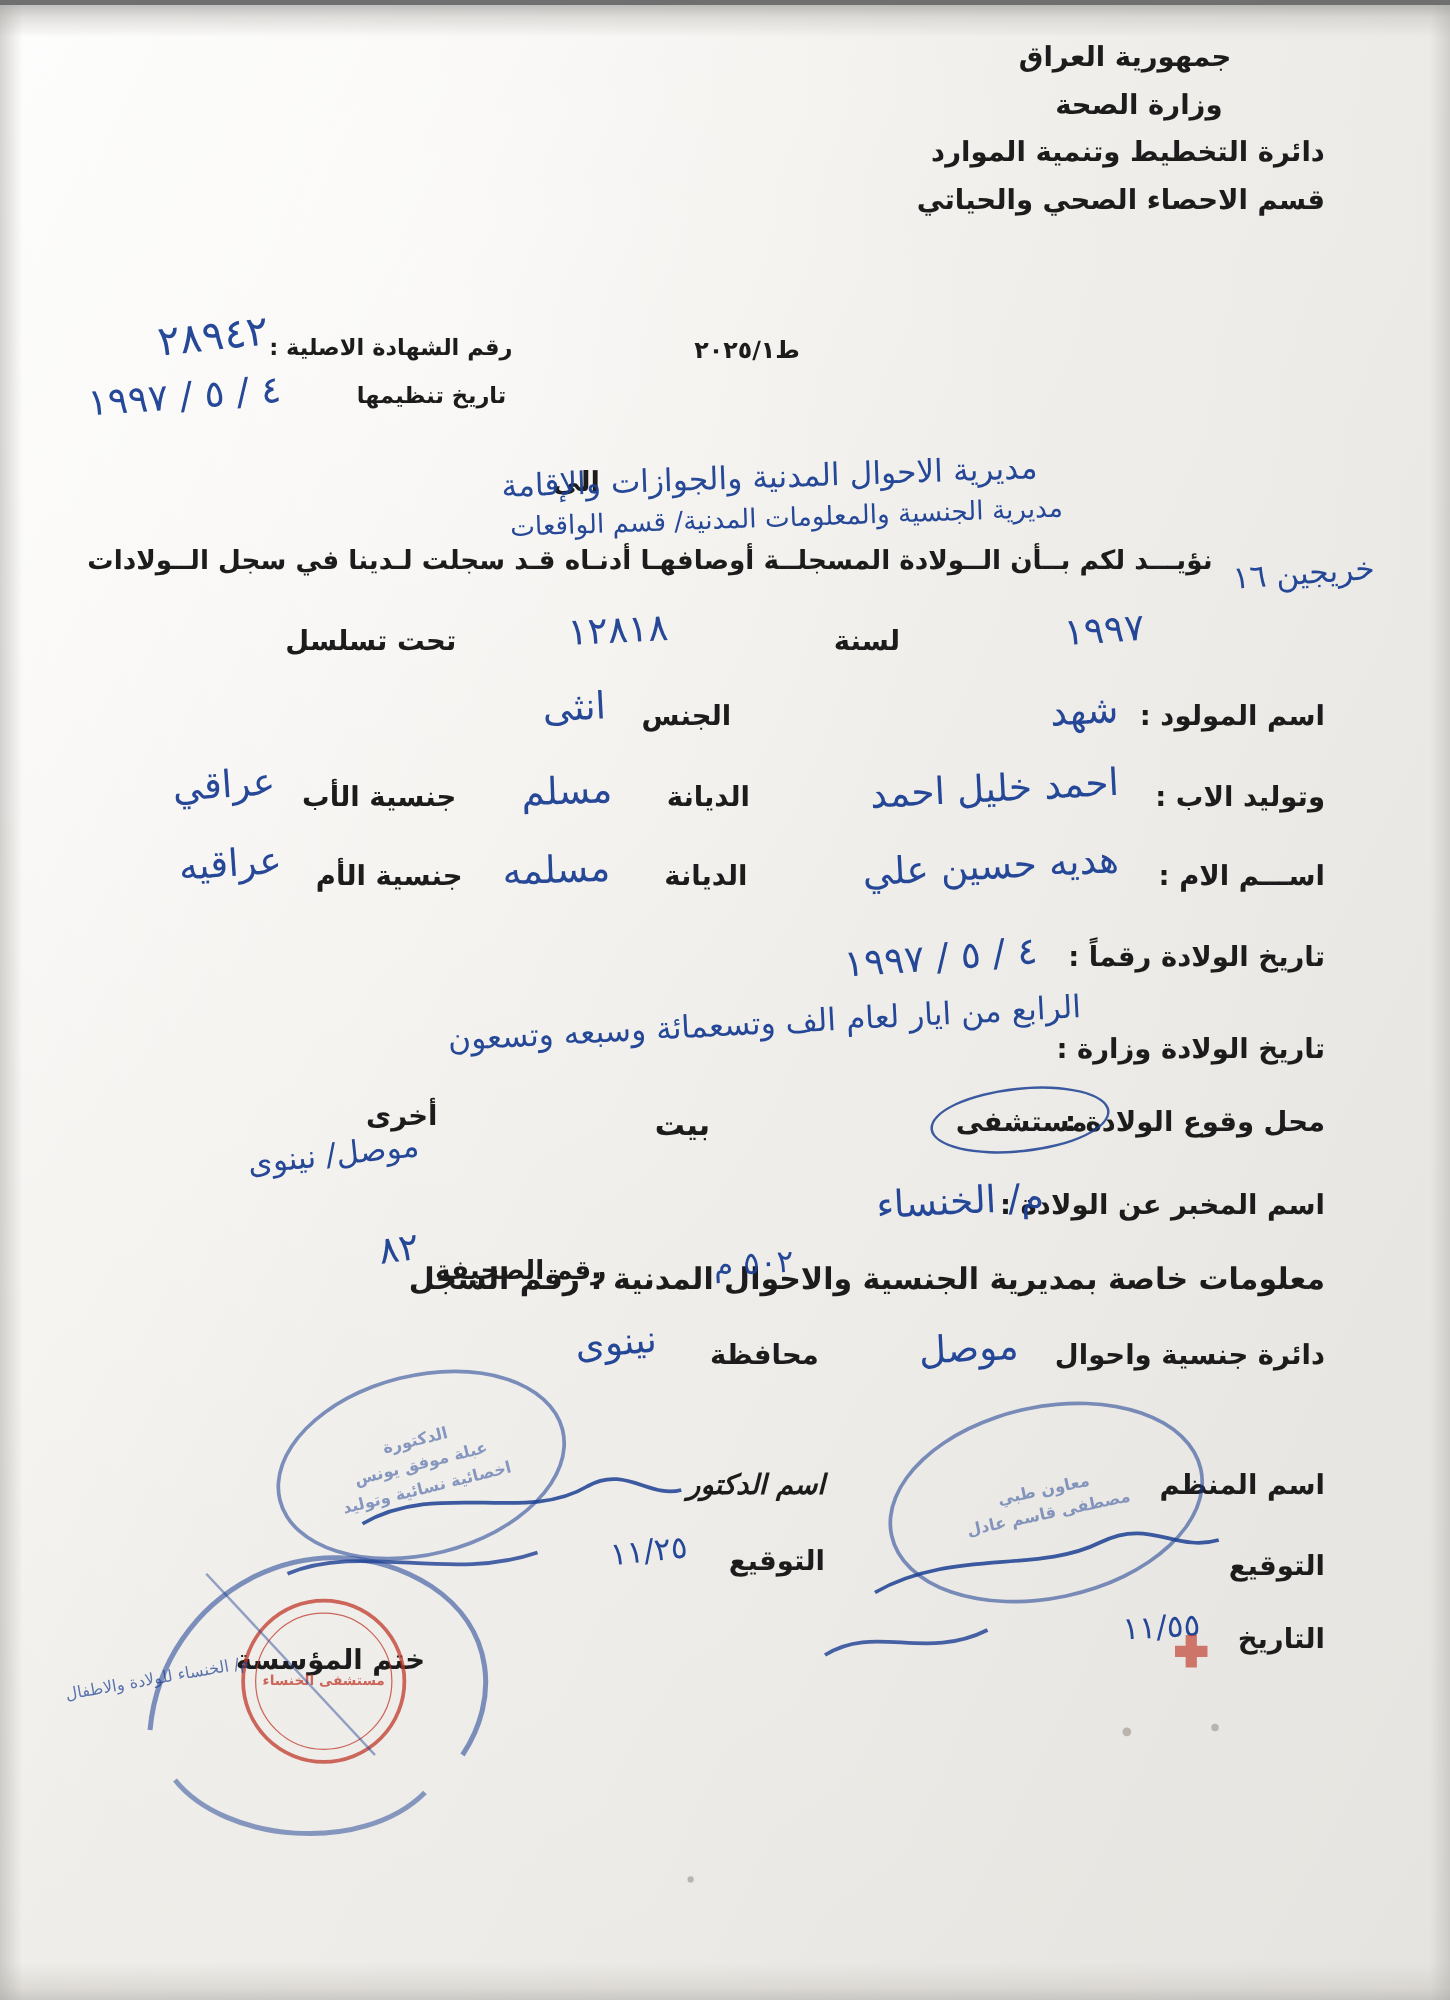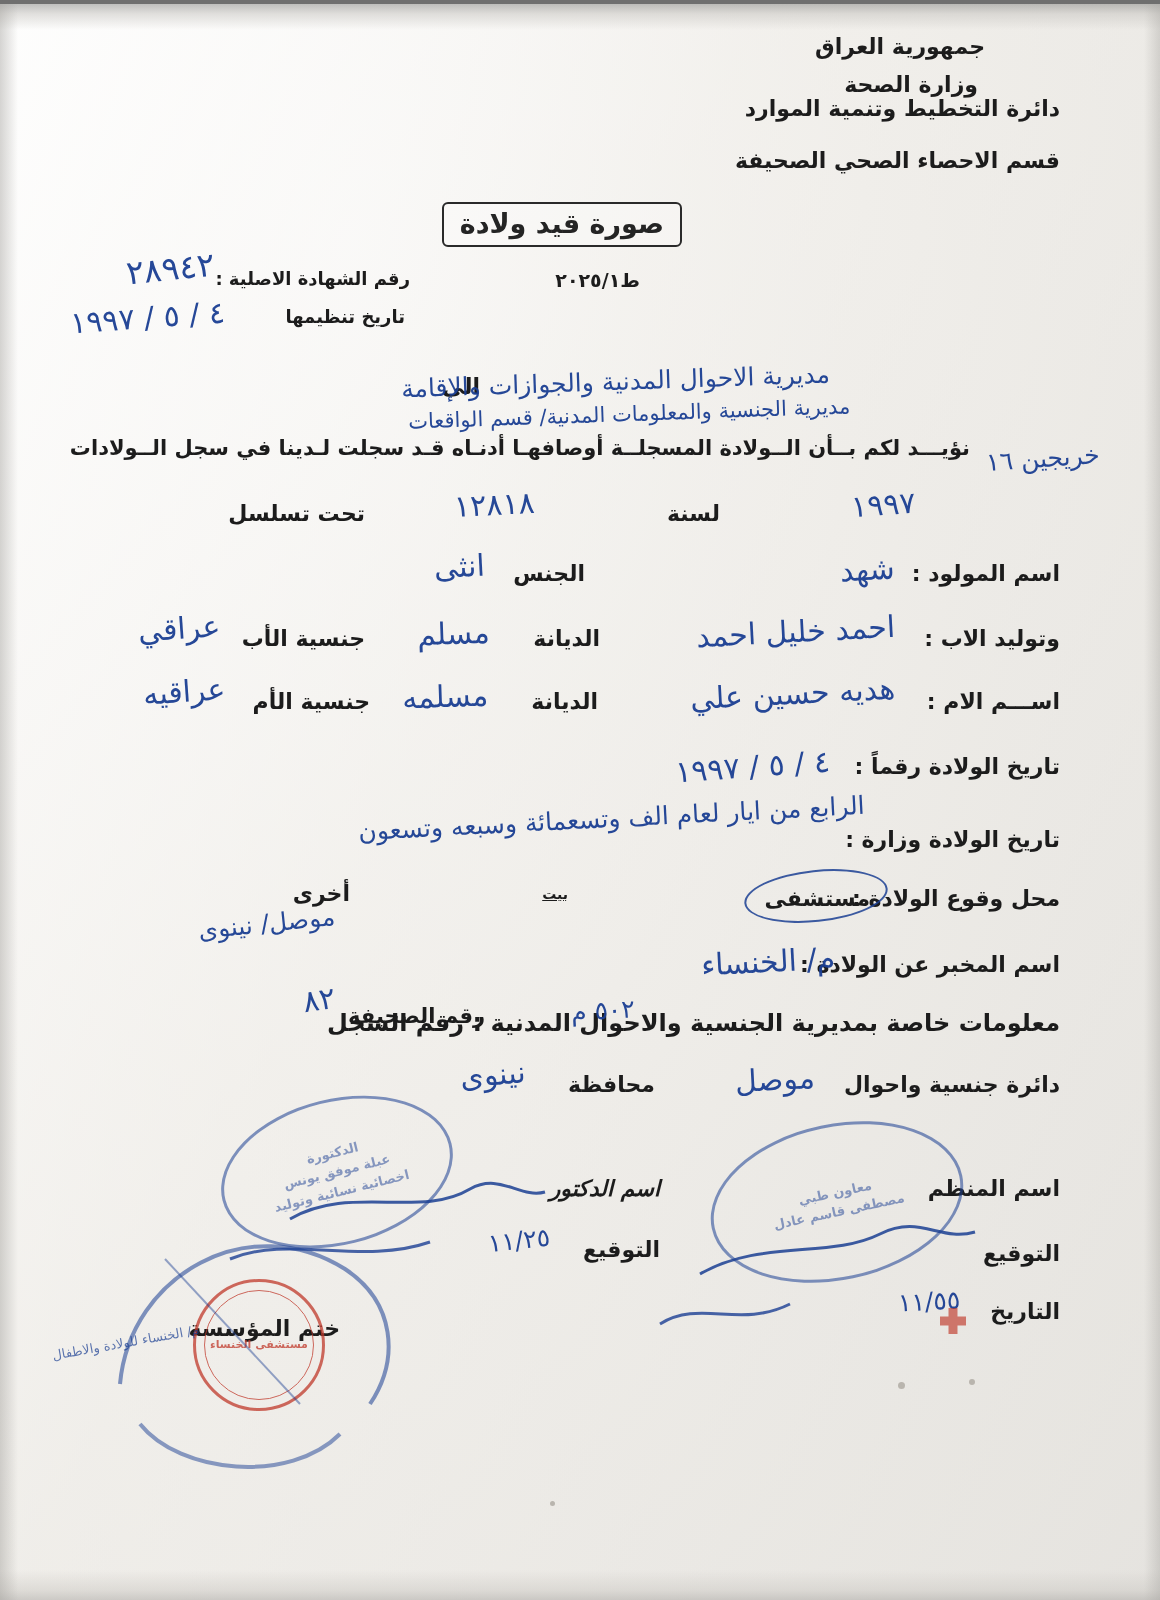--- a/index.html
+++ b/index.html
@@ -172,24 +172,23 @@
 
 <div class="page">
   <div class="paper-bg"></div>
   <div class="paper-edge-top"></div>
   <div class="paper-edge-bottom"></div>
   <div class="paper-edge-left"></div>
   <div class="paper-edge-right"></div>
 
   <div class="pr header-line" style="top:30px; right:175px;">جمهورية العراق</div>
   <div class="pr header-line" style="top:68px; right:182px;">وزارة الصحة</div>
-  <div class="pr header-line" style="top:92px; right:100px;">دائرة التخطيط وتنمية الموارد</div>
-  <div class="pr header-line" style="top:144px; right:100px;">قسم الاحصاء الصحي الصحيفة</div>
-
-  <div class="stamp-title" style="top:198px; right:478px;">صورة قيد ولادة</div>
+  <div class="pr header-line" style="top:106px; right:100px;">دائرة التخطيط وتنمية الموارد</div>
+  <div class="pr header-line" style="top:144px; right:100px;">قسم الاحصاء الصحي والحياتي</div>
+
   <div class="pr" style="top:265px; right:520px; font-size:19px;">ط٢٠٢٥/١</div>
 
   <div class="pr" style="top:264px; right:750px; font-size:18px;">رقم الشهادة الاصلية :</div>
   <div class="hw" style="top:245px; right:945px; transform:rotate(-6deg); font-size:33px;">٢٨٩٤٢</div>
 
   <div class="pr" style="top:302px; right:755px; font-size:18px;">تاريخ تنظيمها</div>
   <div class="hw" style="top:296px; right:935px; transform:rotate(-4deg); font-size:30px;">٤ / ٥ / ١٩٩٧</div>
 
   <div class="pr" style="top:370px; right:680px; font-size:22px;">الى</div>
   <div class="hw small" style="top:363px; right:330px; transform:rotate(-2deg);">مديرية الاحوال المدنية والجوازات والإقامة</div>
@@ -224,21 +223,21 @@
 
   <div class="pr" style="top:750px; right:100px; font-size:22px;">تاريخ الولادة رقماً :</div>
   <div class="hw" style="top:745px; right:330px; transform:rotate(-4deg);">٤ / ٥ / ١٩٩٧</div>
 
   <div class="pr" style="top:823px; right:100px; font-size:22px;">تاريخ الولادة وزارة :</div>
   <div class="hw small" style="top:800px; right:295px; transform:rotate(-3deg);">الرابع من ايار لعام الف وتسعمائة وسبعه وتسعون</div>
 
   <div class="pr" style="top:882px; right:100px; font-size:22px;">محل وقوع الولادة :</div>
   <div class="pr" style="top:882px; right:290px; font-size:22px;">مستشفى</div>
   <div class="ellipse-mark" style="top:866px; right:272px; width:140px; height:48px; transform:rotate(-6deg);"></div>
-  <div class="pr" style="top:882px; right:592px; font-size:14px;text-decoration:underline;">بيت</div>
+  <div class="pr" style="top:882px; right:592px; font-size:24px;">بيت</div>
   <div class="pr" style="top:877px; right:810px; font-size:22px;">أخرى</div>
   <div class="hw small" style="top:905px; right:825px; transform:rotate(-6deg);">موصل/ نينوى</div>
 
   <div class="pr" style="top:948px; right:100px; font-size:22px;">اسم المخبر عن الولادة :</div>
   <div class="hw" style="top:940px; right:325px; transform:rotate(-3deg);">م/ الخنساء</div>
 
   <div class="pr" style="top:1005px; right:100px; font-size:24px;">معلومات خاصة بمديرية الجنسية والاحوال المدنية : رقم السجل</div>
   <div class="hw small" style="top:992px; right:525px; transform:rotate(-3deg);">٥٠٢ م</div>
   <div class="pr" style="top:1000px; right:675px; font-size:21px;">رقم الصحيفة</div>
   <div class="hw" style="top:978px; right:825px; transform:rotate(-8deg);">٨٢</div>

